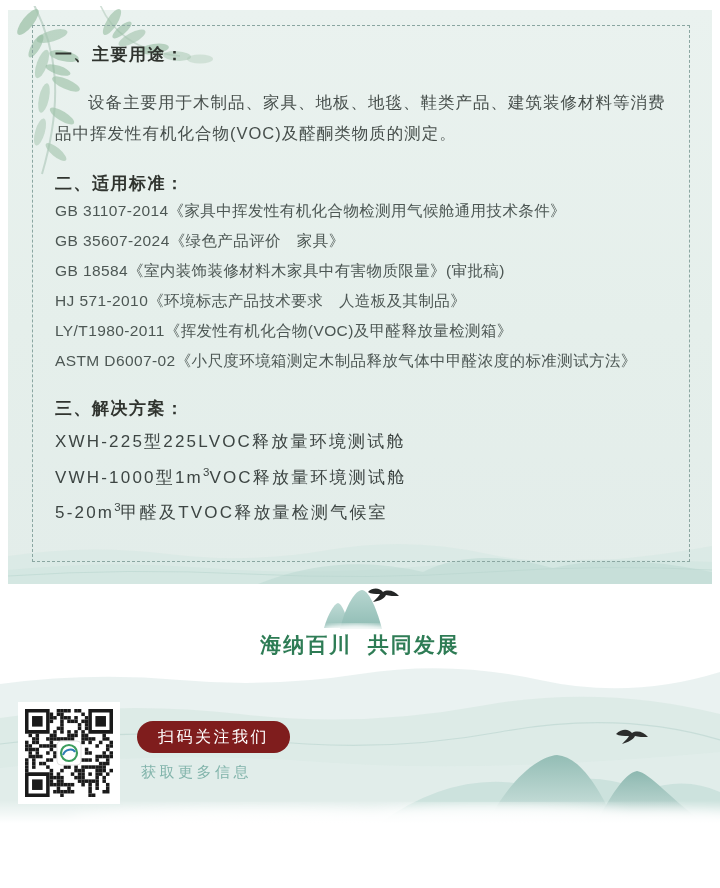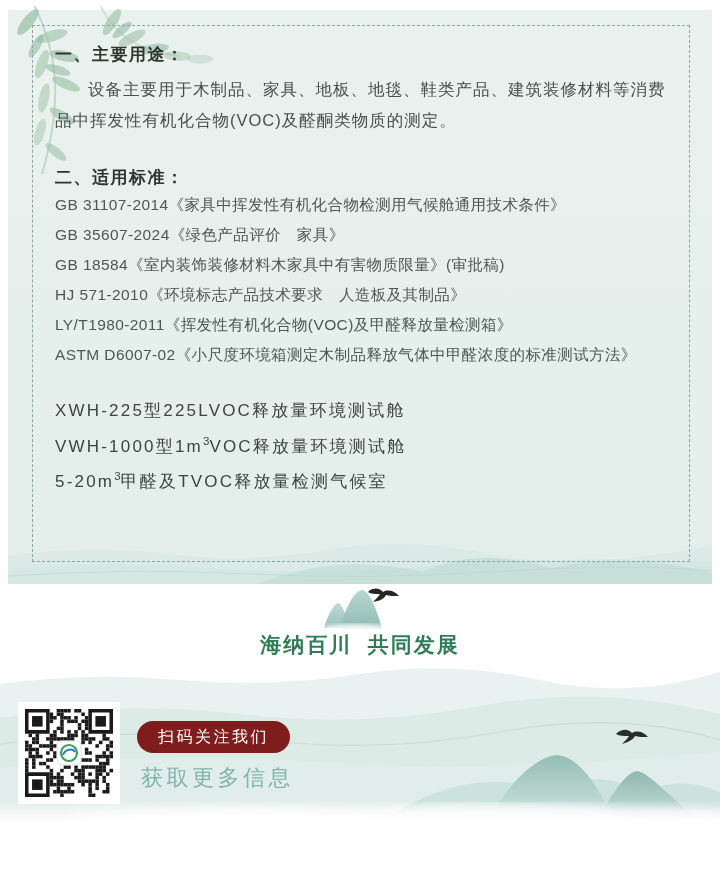--- a/index.html
+++ b/index.html
@@ -9,23 +9,23 @@
   
   .panel{position:absolute;left:8px;top:10px;width:704px;height:574px;
          background:linear-gradient(180deg,#eaf2ef 0%,#e5efeb 55%,#e3edea 100%);}
   .panel-hills{position:absolute;left:0;bottom:0;width:704px;height:60px;}
   .leaves{position:absolute;left:-6px;top:-4px;width:230px;height:195px;pointer-events:none;}
 
   
   .dashed{position:absolute;left:24px;top:15px;width:658px;height:537px;
           border:1px dashed #8aa6a1;box-sizing:border-box;padding:16px 20px 0 22px;}
   .sec-title{font-size:17px;font-weight:700;color:#30342f;letter-spacing:1.5px;line-height:25px;}
-  .usage-body{margin-top:7px;font-size:16.5px;color:#474f4c;line-height:31px;
+  .usage-body{margin-top:20px;font-size:16.5px;color:#474f4c;line-height:31px;
               text-indent:2em;letter-spacing:1px;}
-  .standards{margin-top:29px;}
+  .standards{margin-top:22px;}
   .std-item{font-size:15.5px;color:#4d5754;line-height:30px;letter-spacing:0.4px;}
   .solutions{margin-top:20px;}
   .sol-item{font-size:17px;color:#3d4543;line-height:30px;letter-spacing:2.2px;}
   .sol-item sup{font-size:11.5px;letter-spacing:0;}
 
   
   .emblem{position:absolute;left:0;top:584px;width:720px;text-align:center;}
   .slogan{position:absolute;left:0;top:631px;width:720px;text-align:center;
           font-size:21px;font-weight:700;color:#2e7c55;letter-spacing:2px;white-space:pre;}
 
@@ -33,21 +33,21 @@
   .landscape{position:absolute;left:0;top:650px;width:720px;height:173px;}
 
   
   .qr-box{position:absolute;left:18px;top:702px;width:102px;height:102px;background:#ffffff;
           display:flex;align-items:center;justify-content:center;z-index:3;}
   .follow-btn{position:absolute;left:137px;top:721px;height:32px;padding:0 21px;z-index:3;
               border:none;border-radius:17px;background:#7f1d1d;color:#ffffff;
               font-size:16px;line-height:32px;letter-spacing:2.5px;cursor:pointer;
               font-family:"Liberation Sans","DejaVu Sans",sans-serif;}
   .more-info{position:absolute;left:141px;top:763px;z-index:3;
-             font-size:22px;color:#82b4ab;letter-spacing:3.5px;}
+             font-size:15px;color:#82b4ab;letter-spacing:3.5px;}
 </style>
 </head>
 <body>
 
 <div class="page">
 
   <div class="panel">
 
     <svg class="leaves" viewBox="0 0 230 195">
       <path d="M30,-5 C55,42 62,92 40,168" fill="none" stroke="#b7cec1" stroke-width="2" opacity="0.75"></path>
@@ -90,20 +90,21 @@
         <div class="sec-title">二、适用标准：</div>
         <div class="std-item">GB 31107-2014《家具中挥发性有机化合物检测用气候舱通用技术条件》</div>
         <div class="std-item">GB 35607-2024《绿色产品评价　家具》</div>
         <div class="std-item">GB 18584《室内装饰装修材料木家具中有害物质限量》(审批稿)</div>
         <div class="std-item">HJ 571-2010《环境标志产品技术要求　人造板及其制品》</div>
         <div class="std-item">LY/T1980-2011《挥发性有机化合物(VOC)及甲醛释放量检测箱》</div>
         <div class="std-item">ASTM D6007-02《小尺度环境箱测定木制品释放气体中甲醛浓度的标准测试方法》</div>
       </div>
 
       <div class="solutions">
+        <div class="sec-title">三、解决方案：</div>
         <div class="sol-item"><span>XWH-225型225LVOC释放量环境测试舱</span><sup></sup><span></span></div>
         <div class="sol-item"><span>VWH-1000型1m</span><sup>3</sup><span>VOC释放量环境测试舱</span></div>
         <div class="sol-item"><span>5-20m</span><sup>3</sup><span>甲醛及TVOC释放量检测气候室</span></div>
       </div>
     </div>
   </div>
 
   <svg class="landscape" viewBox="0 0 720 173" preserveAspectRatio="none">
     <defs>
       <linearGradient id="hg1" x1="0" y1="0" x2="0" y2="1">

